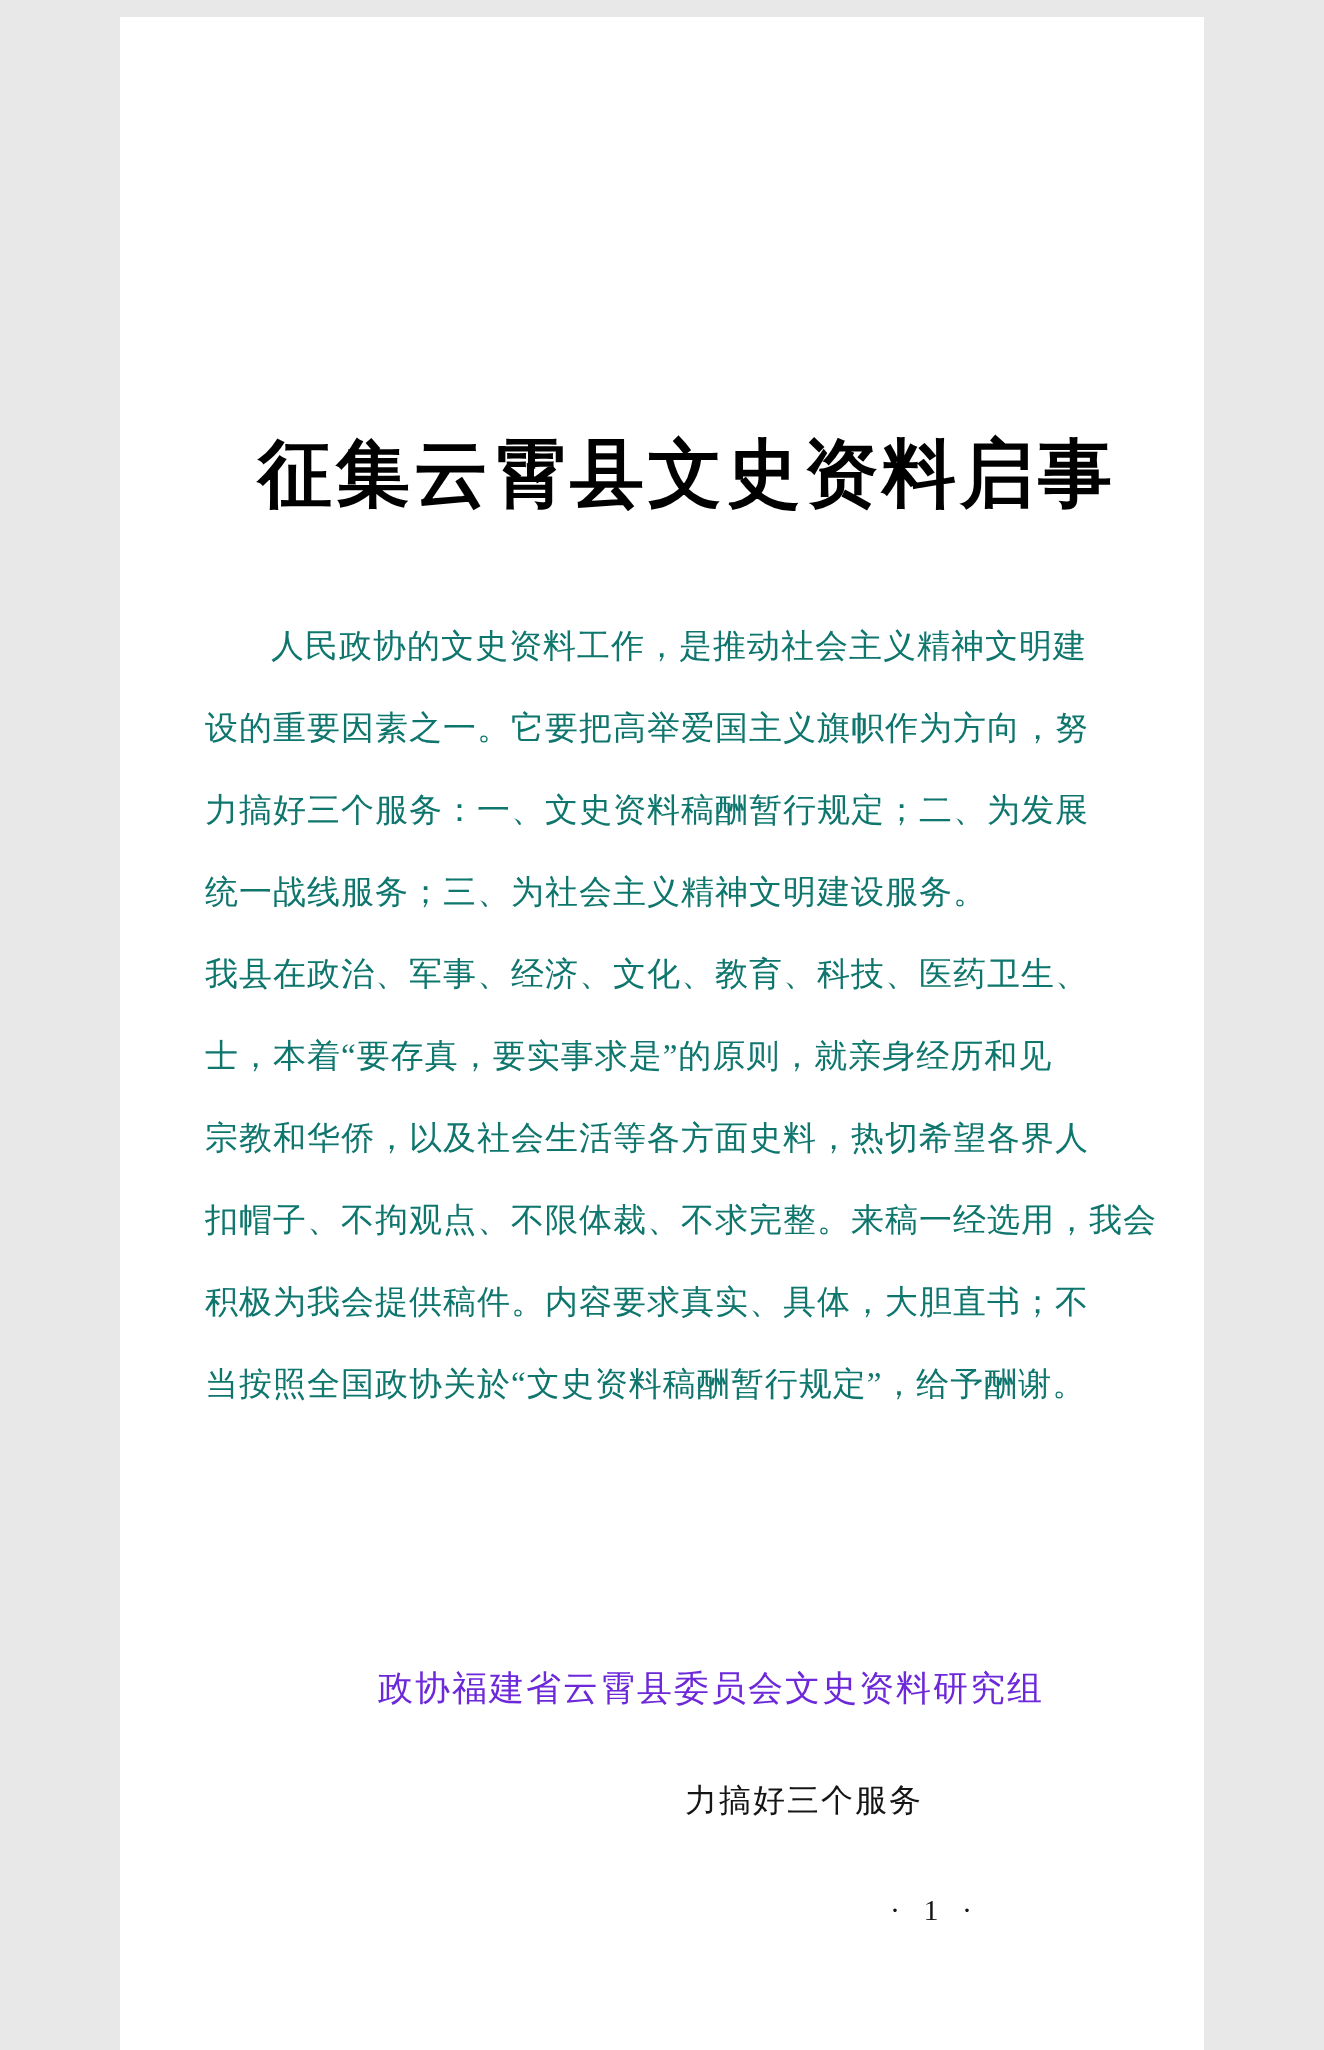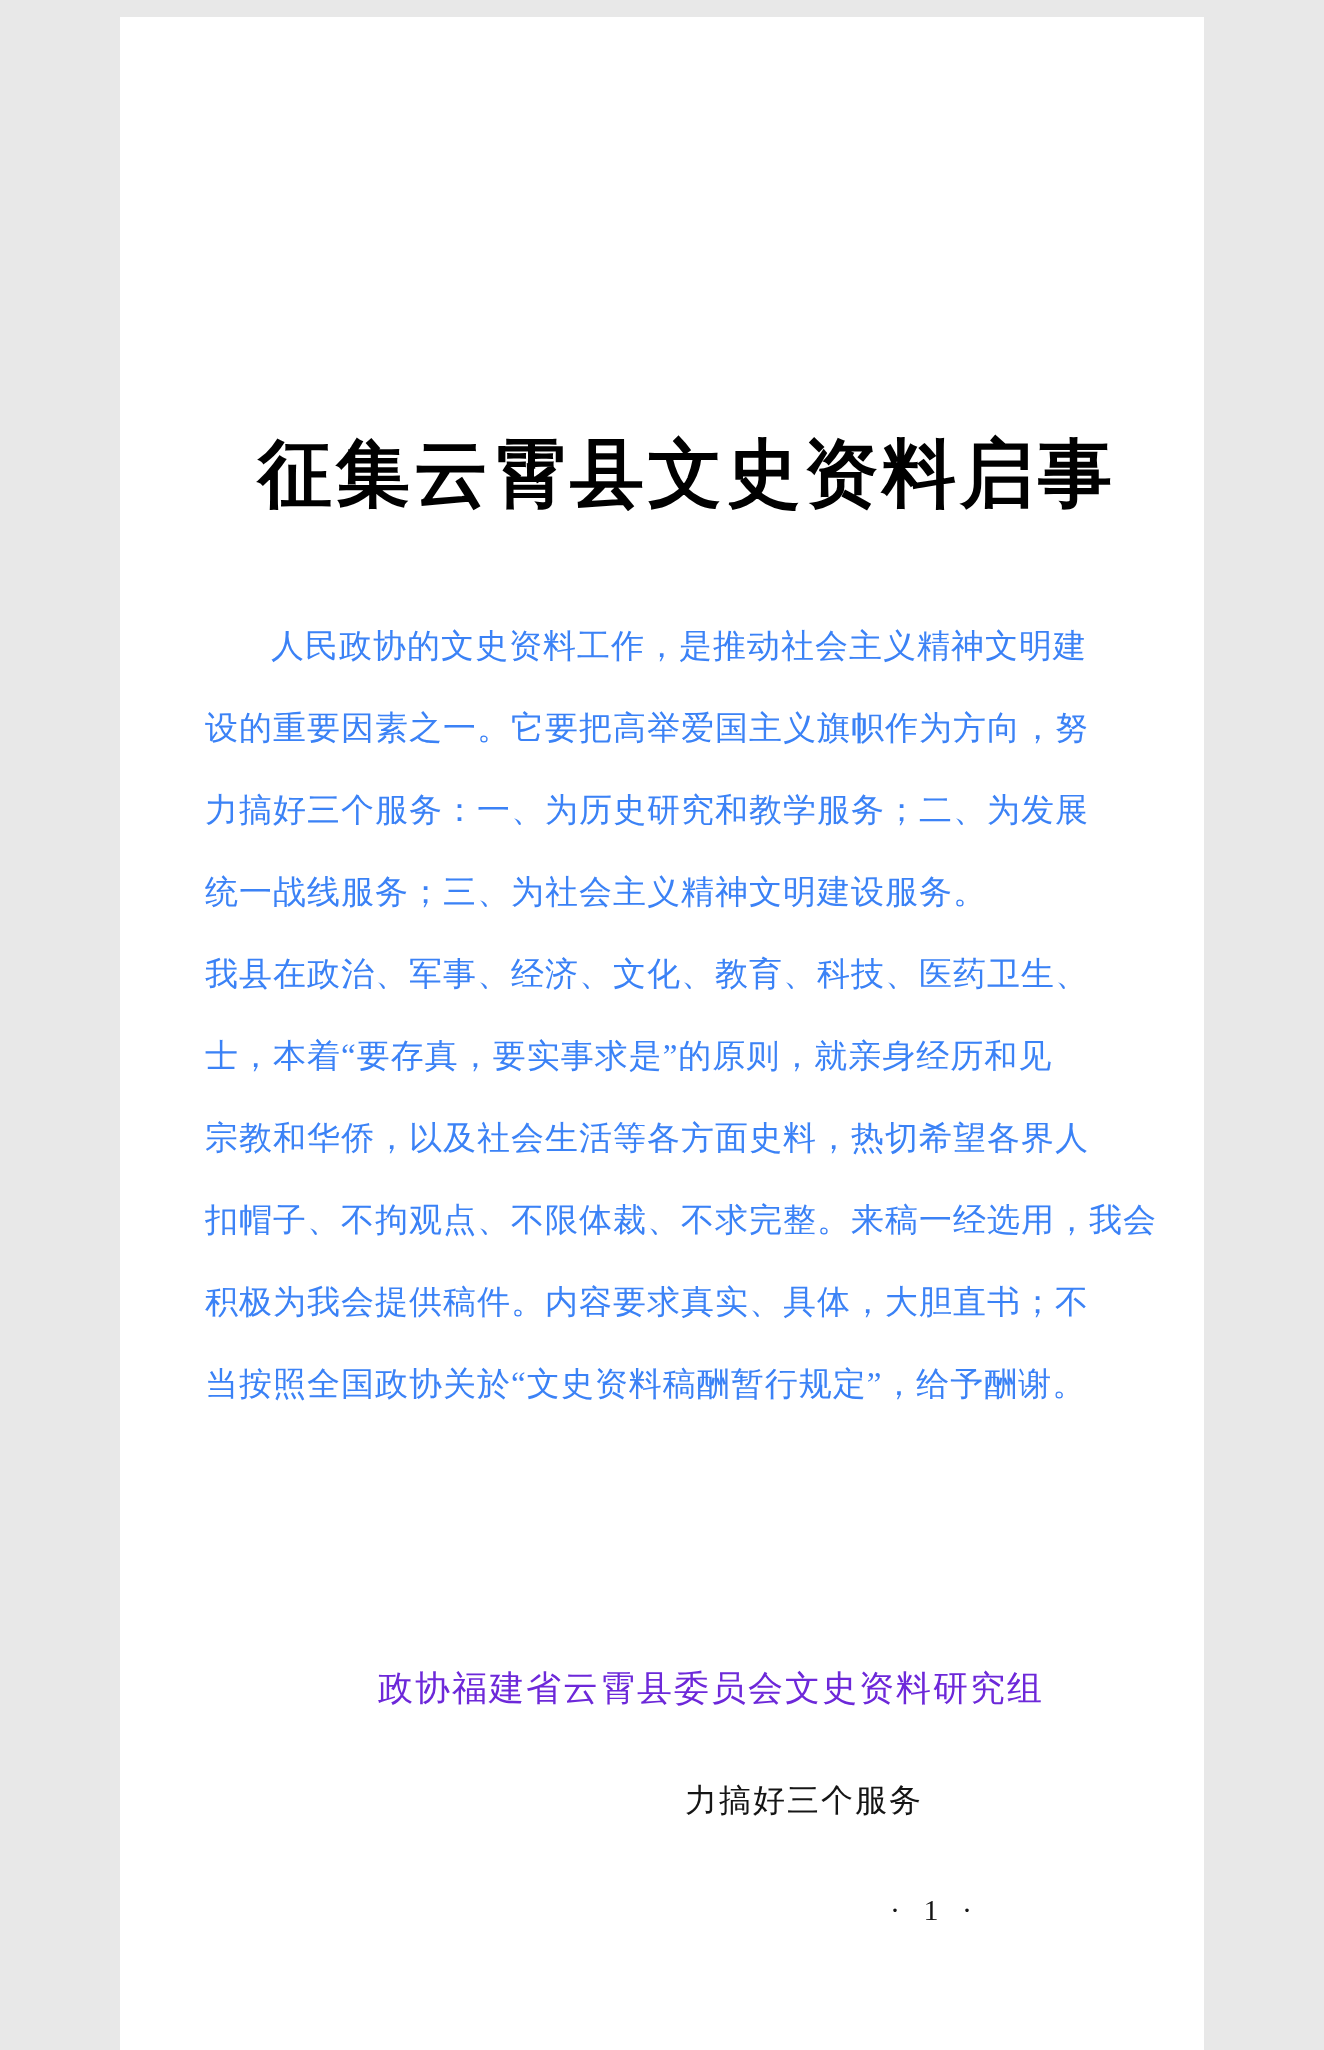--- a/index.html
+++ b/index.html
@@ -33,21 +33,21 @@
     top: 588px;
     left: 85px;
     width: 900px;
   }
   .body-line {
     height: 82px;
     line-height: 82px;
     font-size: 33px;
     letter-spacing: 1px;
     white-space: nowrap;
-    color: #3b82f6;
+    color: #0f766e;
   }
   .body-line.indent {
     padding-left: 66px;
   }
   .signature-line {
     position: absolute;
     top: 1648px;
     left: 258px;
     font-size: 35px;
     letter-spacing: 2px;
@@ -76,21 +76,21 @@
 </head>
 <body>
 
 <div class="page">
 
   <h1 class="doc-title">征集云霄县文史资料启事</h1>
 
   <div class="body-block">
     <div class="body-line indent">人民政协的文史资料工作，是推动社会主义精神文明建</div>
     <div class="body-line">设的重要因素之一。它要把高举爱国主义旗帜作为方向，努</div>
-    <div class="body-line">力搞好三个服务：一、为历史研究和教学服务；二、为发展</div>
+    <div class="body-line">力搞好三个服务：一、文史资料稿酬暂行规定；二、为发展</div>
     <div class="body-line">统一战线服务；三、为社会主义精神文明建设服务。</div>
     <div class="body-line">我县在政治、军事、经济、文化、教育、科技、医药卫生、</div>
     <div class="body-line">士，本着“要存真，要实事求是”的原则，就亲身经历和见</div>
     <div class="body-line">宗教和华侨，以及社会生活等各方面史料，热切希望各界人</div>
     <div class="body-line">扣帽子、不拘观点、不限体裁、不求完整。来稿一经选用，我会</div>
     <div class="body-line">积极为我会提供稿件。内容要求真实、具体，大胆直书；不</div>
     <div class="body-line">当按照全国政协关於“文史资料稿酬暂行规定”，给予酬谢。</div>
   </div>
 
   <div class="signature-line">政协福建省云霄县委员会文史资料研究组</div>

